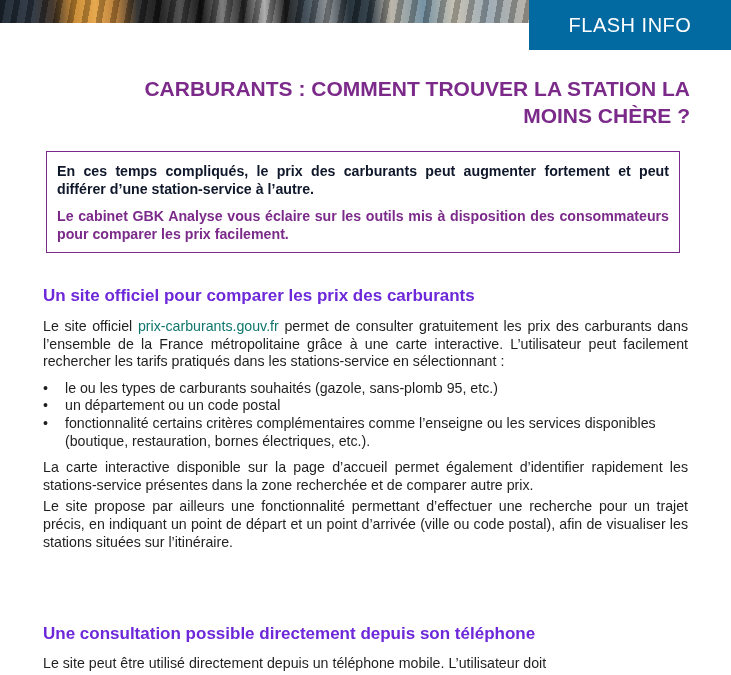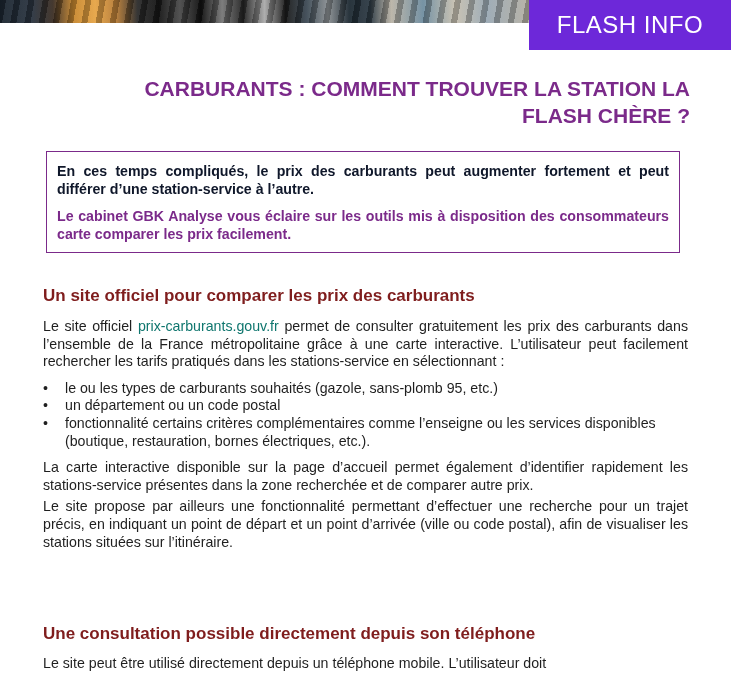--- a/index.html
+++ b/index.html
@@ -6,51 +6,51 @@
   body { width:731px; height:675px; overflow:hidden; position:relative; font-family:"Liberation Sans", sans-serif; color:#1f1f1f; }
   .banner { position:absolute; left:0; top:0; width:529px; height:23px; overflow:hidden;
     background: linear-gradient(90deg,
       #1b2530 0%, #2a3440 6%, #3b2e24 10%, #c8882f 14%, #e6a445 18%, #b57a35 22%, #2b2b2b 26%,
       #151515 30%, #4a4a4a 34%, #0f0f0f 38%, #777 42%, #222 46%, #aaa 50%, #1a1a1a 54%,
       #3d4a55 58%, #8a8f92 62%, #1e2a33 66%, #2d3a44 70%, #b9b3a6 74%, #6f8da0 80%,
       #c7c0b0 86%, #9aa9b4 92%, #b5b0a4 100%);
   }
   .banner::after { content:""; position:absolute; inset:0;
     background: repeating-linear-gradient(100deg, rgba(0,0,0,0.25) 0 6px, rgba(255,255,255,0.05) 6px 14px); }
-  .flash { position:absolute; left:529px; top:0; width:202px; height:50px; background:#6d28d9;
-    color:#fff; font-size:24px; letter-spacing:0.5px; display:flex; align-items:center; justify-content:center; }
+  .flash { position:absolute; left:529px; top:0; width:202px; height:50px; background:#0369a1;
+    color:#fff; font-size:20px; letter-spacing:0.5px; display:flex; align-items:center; justify-content:center; }
   .title { position:absolute; left:40px; top:75px; width:650px; text-align:right; color:#7b2a8a;
     font-weight:bold; font-size:21px; line-height:27px; }
   .intro-box { position:absolute; left:46px; top:151px; width:634px; height:102px; border:1.5px solid #7b2a8a; box-sizing:border-box;
     padding:10px 10px 0 10px; }
   .intro-box p { margin:0; font-size:14.2px; line-height:18px; text-align:justify; font-weight:bold; }
   .intro-box .p1 { color:#0f172a; }
   .intro-box .p2 { color:#7b2a8a; margin-top:9px; }
   .section { position:absolute; left:43px; width:645px; }
-  h2 { margin:0; color:#7f1d1d; font-size:17px; font-weight:bold; line-height:22px; }
+  h2 { margin:0; color:#6d28d9; font-size:17px; font-weight:bold; line-height:22px; }
   .body p { margin:0; font-size:14.2px; line-height:17.6px; text-align:justify; }
   .link { color:#0f766e; }
   ul { margin:0; padding:0; list-style:none; }
   ul li { position:relative; padding-left:22px; font-size:14.2px; line-height:17.6px; }
   ul li .bullet { position:absolute; left:0; top:0; }
 </style>
 </head>
 <body>
 
 <div class="banner"></div>
 <div class="flash">FLASH INFO</div>
 
 <div class="title">
   <div>CARBURANTS : COMMENT TROUVER LA STATION LA</div>
-  <div>FLASH CHÈRE ?</div>
+  <div>MOINS CHÈRE ?</div>
 </div>
 
 <div class="intro-box">
   <p class="p1">En ces temps compliqués, le prix des carburants peut augmenter fortement et peut différer d’une station-service à l’autre.</p>
-  <p class="p2">Le cabinet GBK Analyse vous éclaire sur les outils mis à disposition des consommateurs carte comparer les prix facilement.</p>
+  <p class="p2">Le cabinet GBK Analyse vous éclaire sur les outils mis à disposition des consommateurs pour comparer les prix facilement.</p>
 </div>
 
 <div class="section body" style="top:285px;">
   <h2>Un site officiel pour comparer les prix des carburants</h2>
   <p style="margin-top:11px;"><span>Le site officiel </span><a class="link">prix-carburants.gouv.fr</a><span> permet de consulter gratuitement les prix des carburants dans l’ensemble de la France métropolitaine grâce à une carte interactive. L’utilisateur peut facilement rechercher les tarifs pratiqués dans les stations-service en sélectionnant :</span></p>
   <ul style="margin-top:9px;">
     <li><span class="bullet">•</span><span>le ou les types de carburants souhaités (gazole, sans-plomb 95, etc.)</span></li>
     <li><span class="bullet">•</span><span>un département ou un code postal</span></li>
     <li><span class="bullet">•</span><span>fonctionnalité certains critères complémentaires comme l’enseigne ou les services disponibles (boutique, restauration, bornes électriques, etc.).</span></li>
   </ul>

